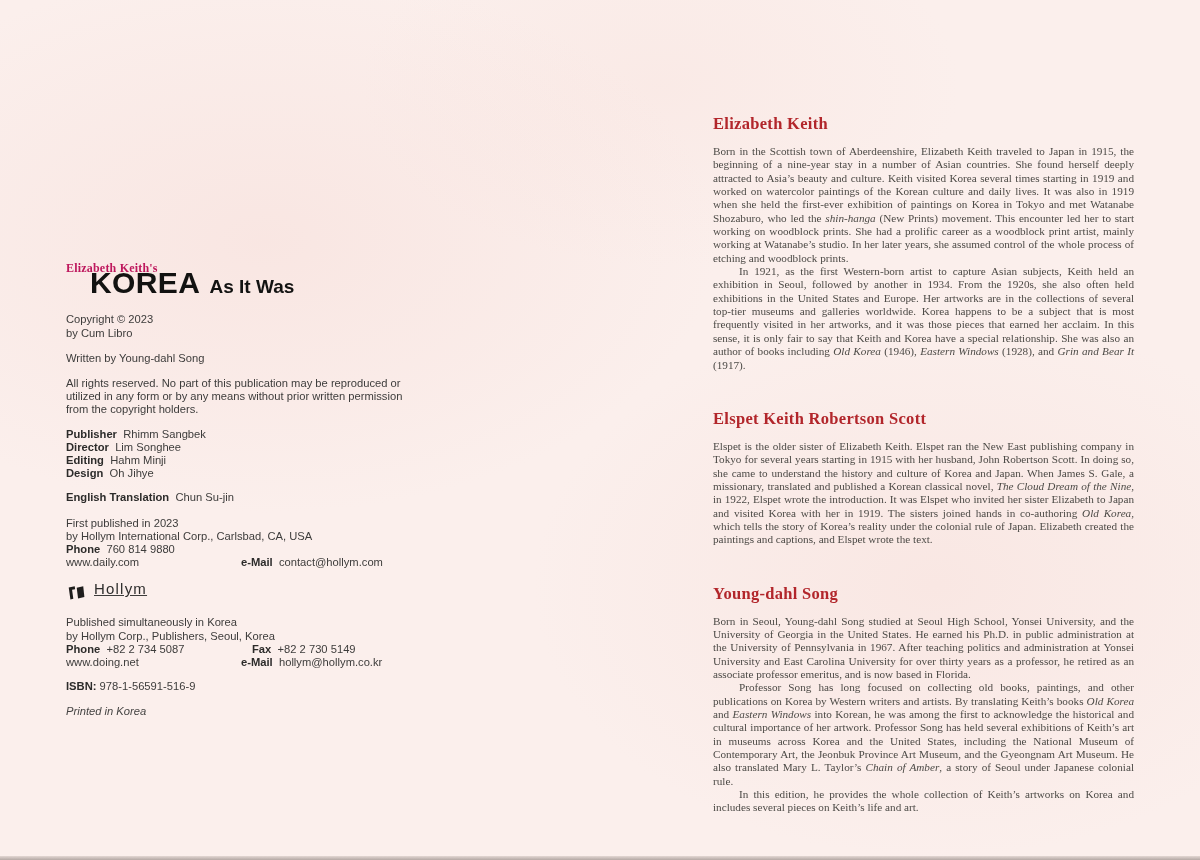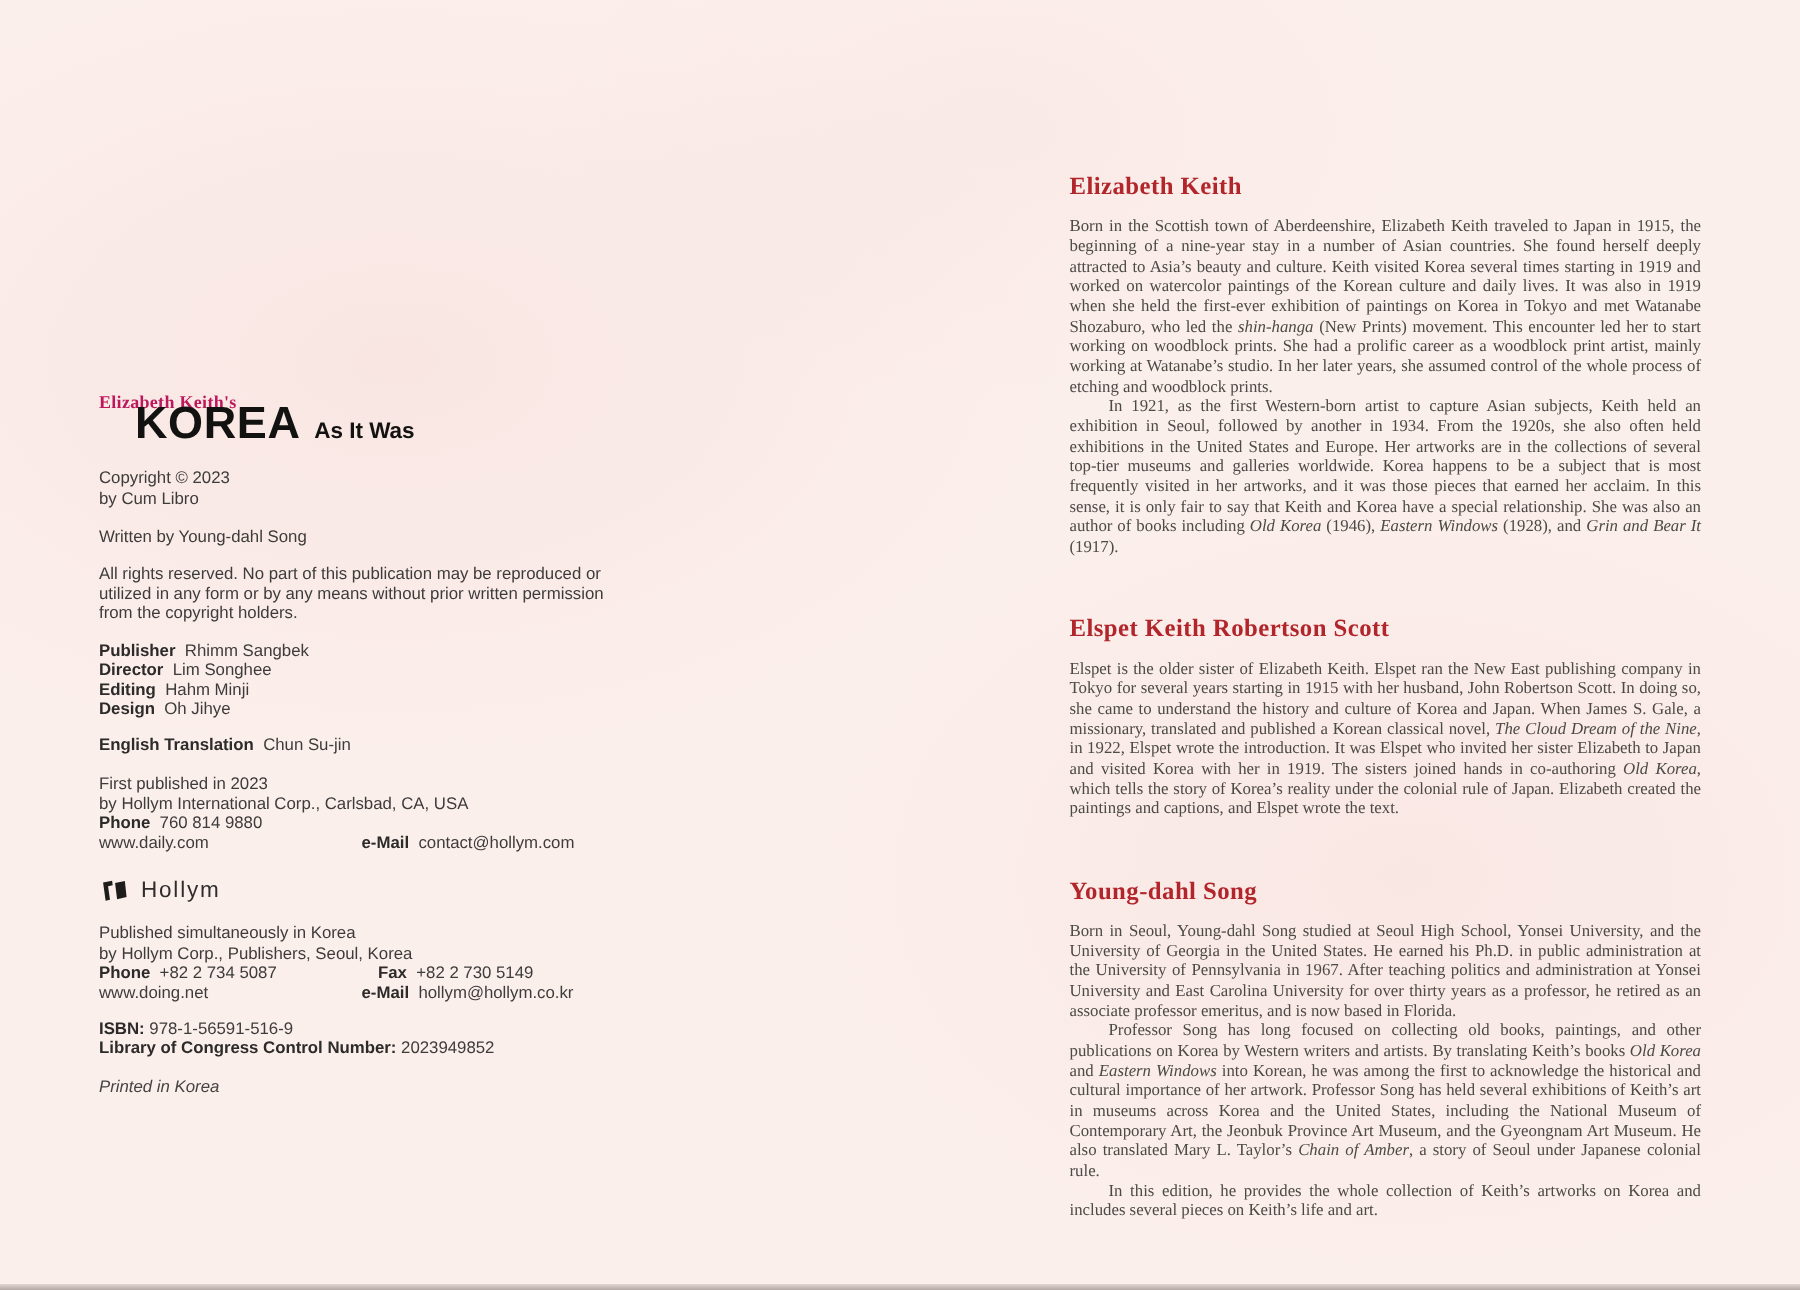--- a/index.html
+++ b/index.html
@@ -29,27 +29,27 @@
   .series-title {
     font-family:"Liberation Serif", serif;
     font-weight:700; font-size:12px; color:#be185d; letter-spacing:.2px;
   }
   .title-row { margin:1px 0 0 24px; white-space:nowrap; }
   .title-korea {
     font-weight:700; font-size:30px; letter-spacing:.4px; color:#121211;
     font-family:"Liberation Sans", sans-serif;
     text-align:right;
   }
-  .title-sub { font-weight:700; font-size:15px; color:#121211; margin-left:6px; }
+  .title-sub { font-weight:700; font-size:19px; color:#121211; margin-left:6px; }
   .blk { margin-top:12px; }
   .blk.t17 { margin-top:17px; }
   .blk.t11 { margin-top:11px; }
   .pair-w { display:inline-block; width:175px; }
   .pair-w2 { display:inline-block; width:186px; }
-  .logo-row { margin-top:13px; display:flex; align-items:center; height:22px; }
+  .logo-row { margin-top:13px; display:flex; align-items:flex-start; height:22px;text-decoration:underline; }
   .logo-mark { width:21px; height:21px; display:inline-block; }
   .logo-word {
     font-size:15px; color:#2e2d2c; margin-left:7px; letter-spacing:1.2px; font-weight:400;
   }
   .printed { font-style:italic; margin-top:12px; color:#454443; }
 
   
   .bios {
     position:absolute; left:713px; top:114px; width:421px;
     font-family:"Liberation Serif", serif;
@@ -125,21 +125,20 @@
     <div>
       <span class="pair-w2"><b>Phone</b>&nbsp;&nbsp;<span>+82 2 734 5087</span></span><b>Fax</b>&nbsp;&nbsp;<span>+82 2 730 5149</span>
     </div>
     <div>
       <span class="pair-w">www.doing.net</span><b>e-Mail</b>&nbsp;&nbsp;<span>hollym@hollym.co.kr</span>
     </div>
   </div>
 
   <div class="blk t11">
     <div><b>ISBN:</b> <span>978-1-56591-516-9</span></div>
-    <div><b>Library of Congress Control Number:</b> <span>2023949852</span></div>
   </div>
 
   <div class="printed">Printed in Korea</div>
 </div>
 
 <div class="bios">
 
   <div class="bio-section">
     <h2 class="bio-heading">Elizabeth Keith</h2>
     <p><span>Born in the Scottish town of Aberdeenshire, Elizabeth Keith traveled to Japan in 1915, the beginning of a nine-year stay in a number of Asian countries. She found herself deeply attracted to Asia’s beauty and culture. Keith visited Korea several times starting in 1919 and worked on watercolor paintings of the Korean culture and daily lives. It was also in 1919 when she held the first-ever exhibition of paintings on Korea in Tokyo and met Watanabe Shozaburo, who led the </span><i>shin-hanga</i><span> (New Prints) movement. This encounter led her to start working on woodblock prints. She had a prolific career as a woodblock print artist, mainly working at Watanabe’s studio. In her later years, she assumed control of the whole process of etching and woodblock prints.</span></p>

